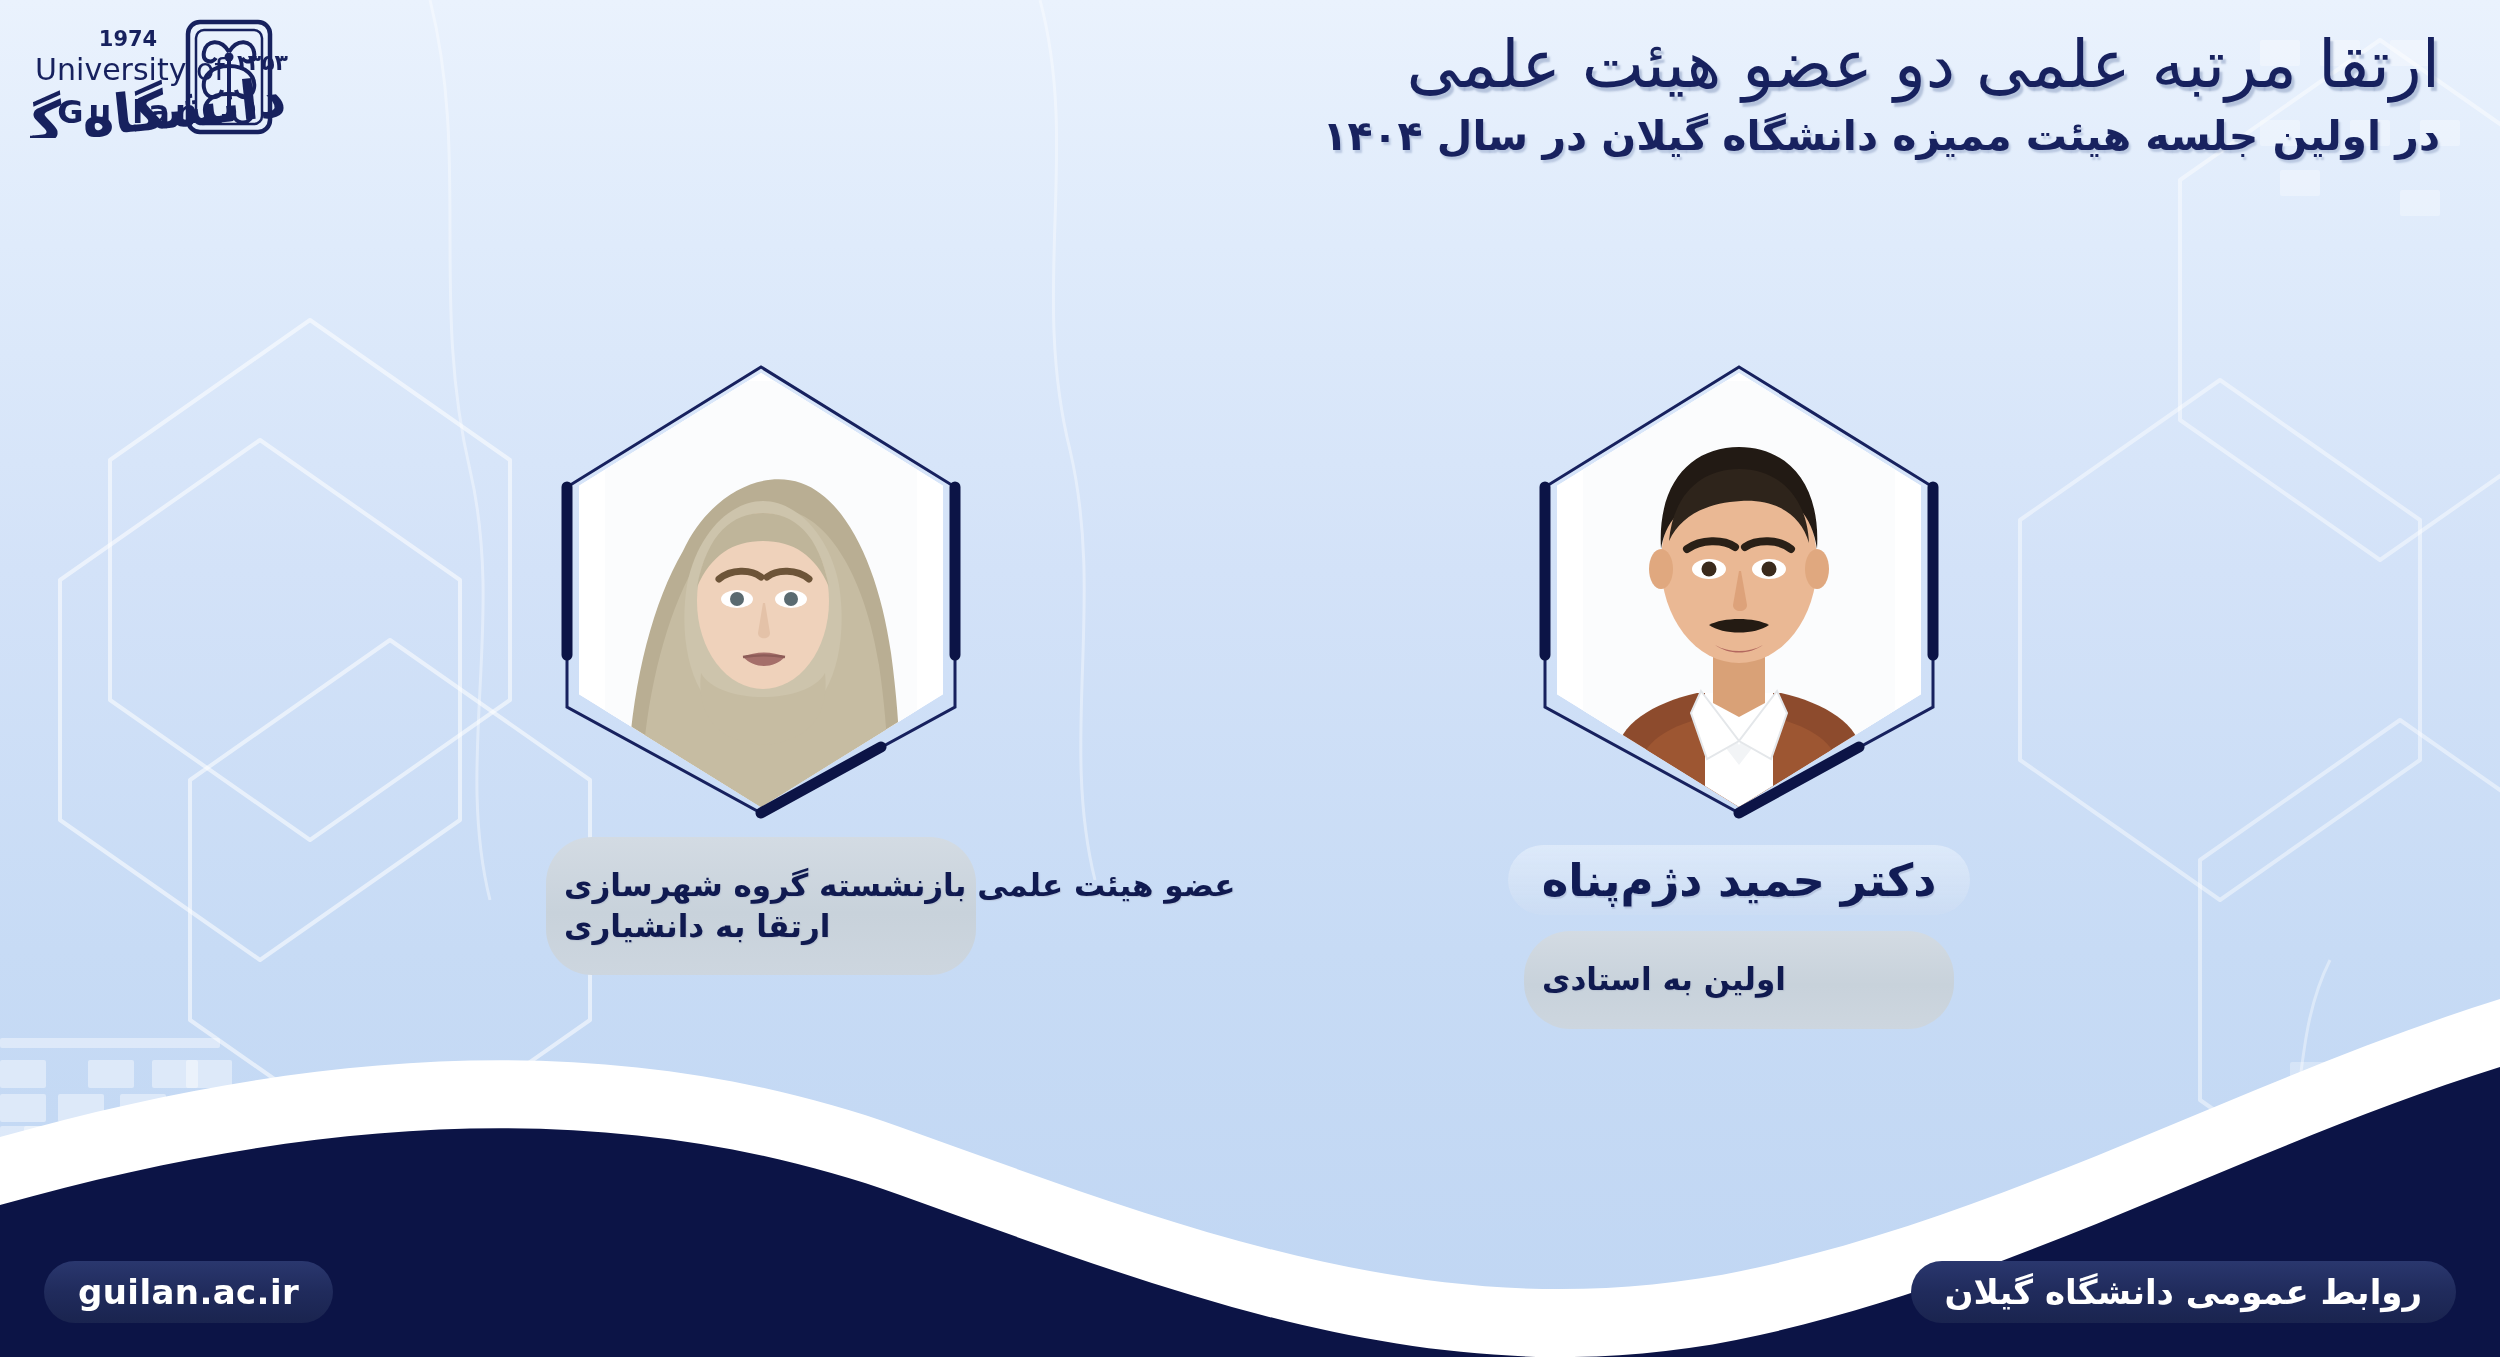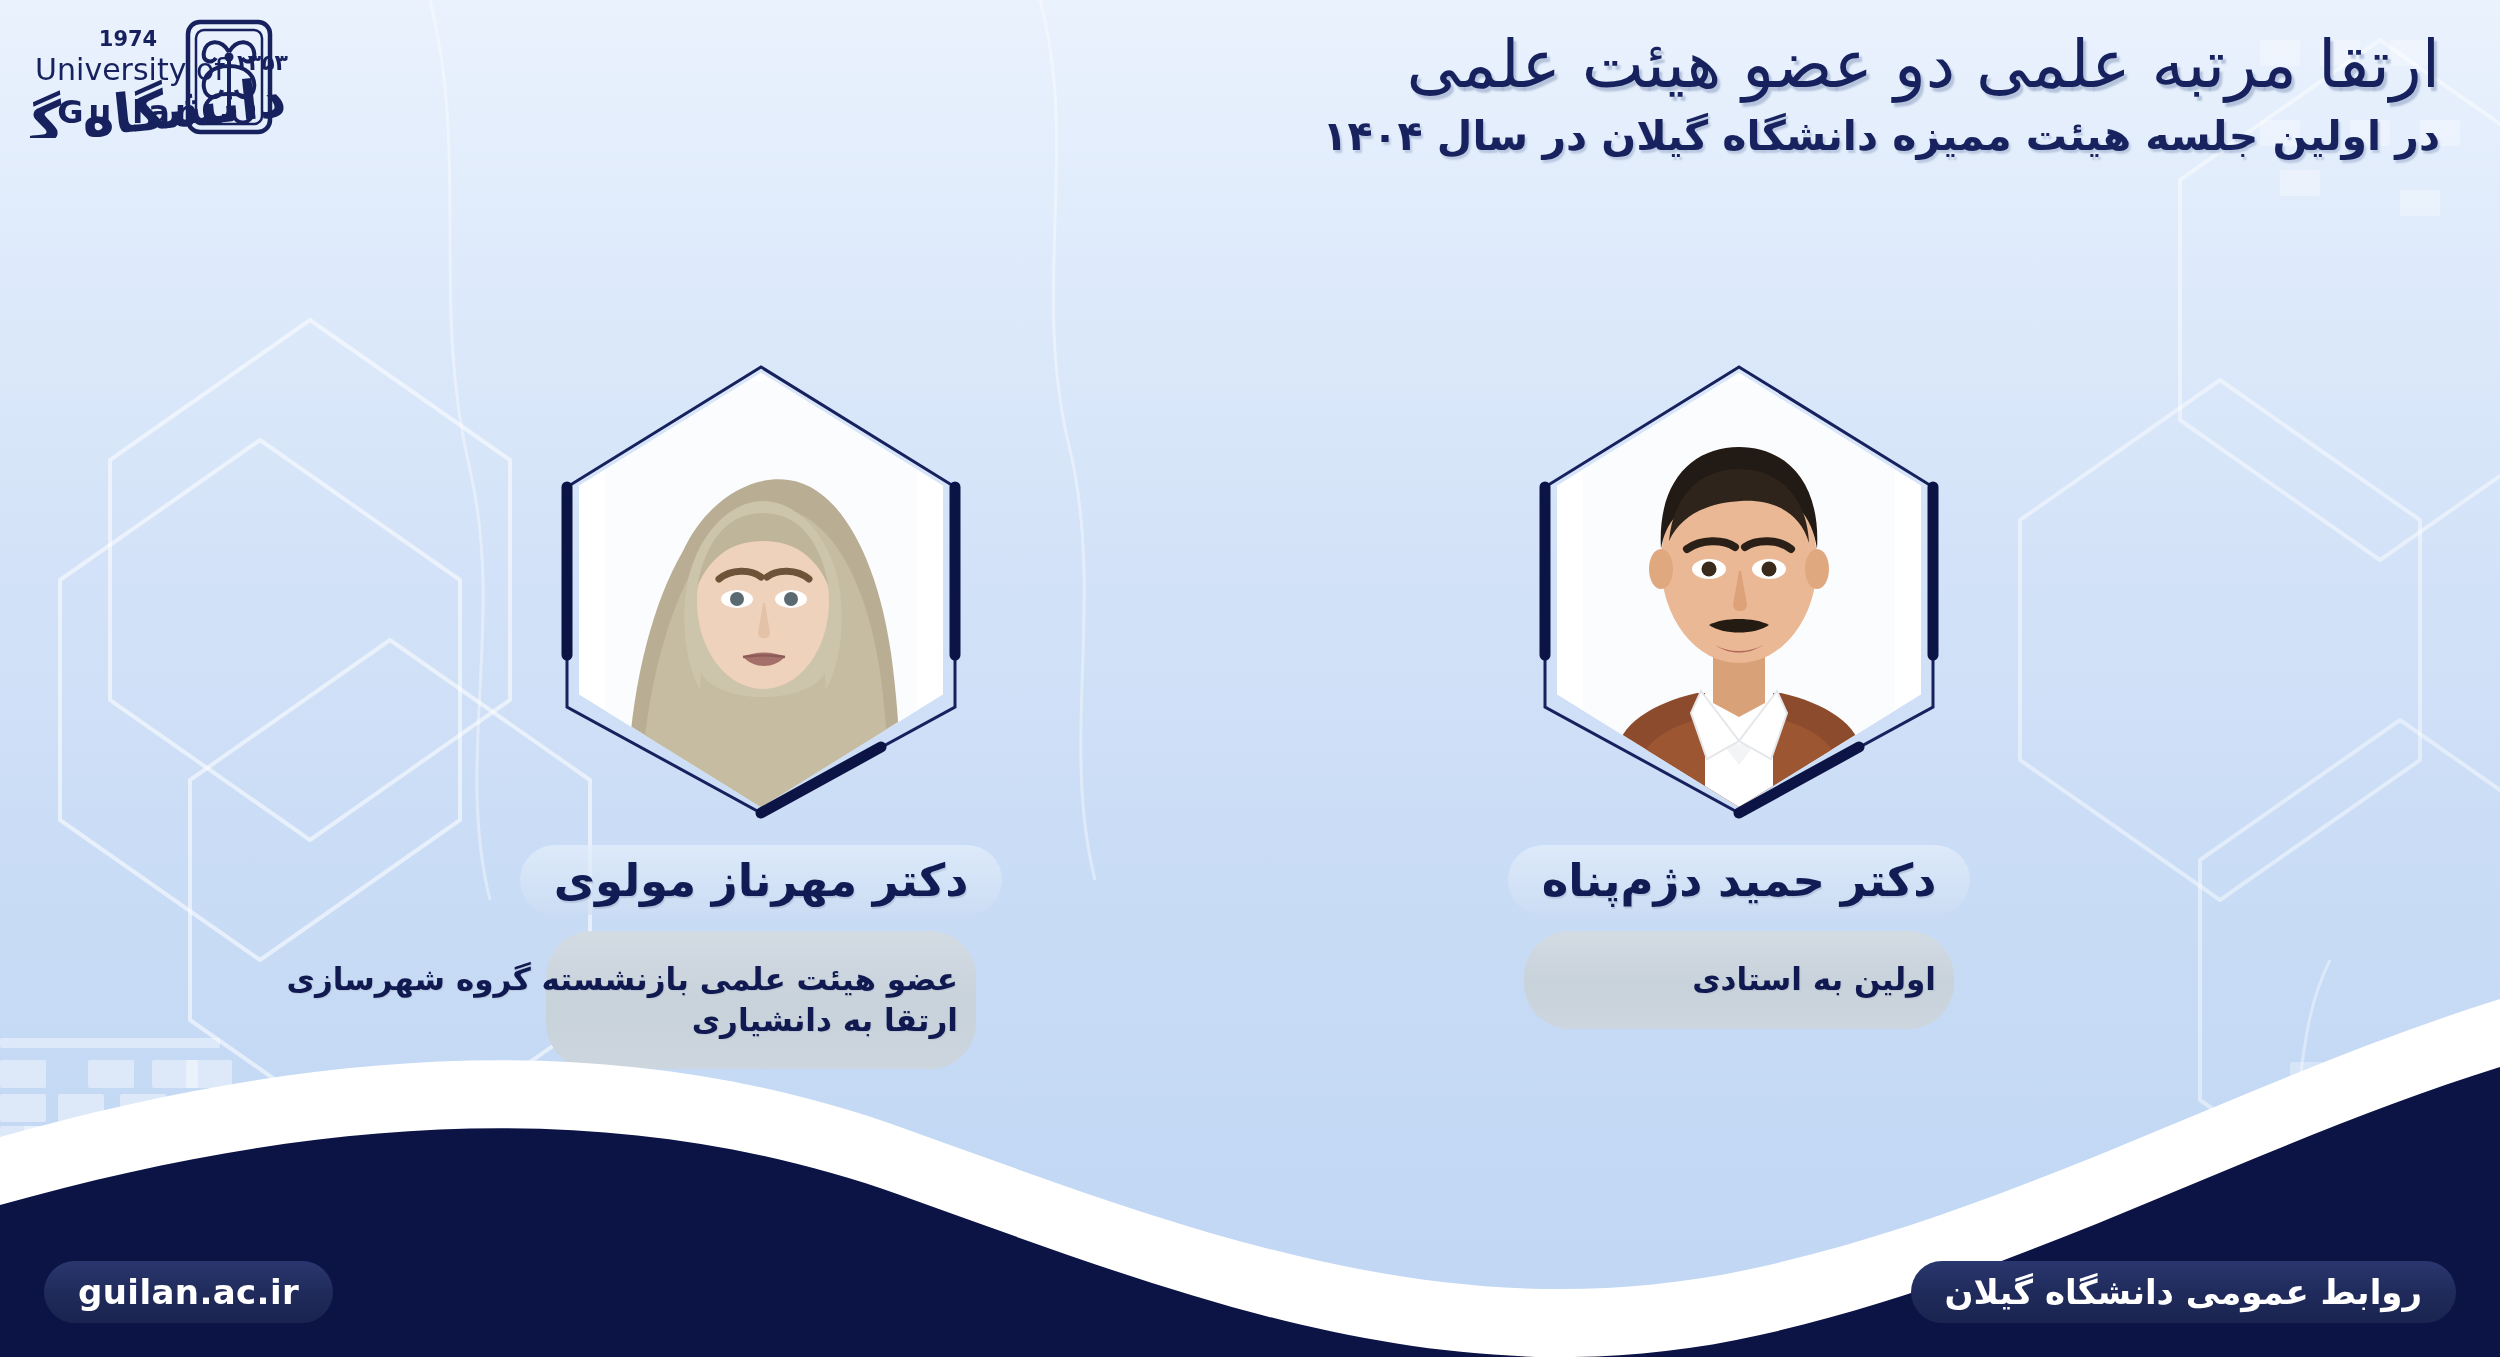--- a/index.html
+++ b/index.html
@@ -78,21 +78,21 @@
     background:linear-gradient(150deg,#f4f6f8 0%,#9aa3ab 22%,#6f7a84 48%,#aeb7bf 72%,#e9edf1 100%);
   }
   .pill-name span{
     font-size:45px;font-weight:bold;color:#111c55;white-space:nowrap;
     text-shadow:1px 2px 1px rgba(150,165,195,.45);
   }
 
   .pill-role{
     margin-top:12px;
     width:430px;min-height:98px;
-    display:flex;flex-direction:column;align-items:flex-start;justify-content:center;
+    display:flex;flex-direction:column;align-items:flex-end;justify-content:center;
     border-radius:46px;
     background:linear-gradient(180deg,#d3dbe3 0%,#c8d2db 55%,#cdd6df 100%);
     position:relative;box-sizing:border-box;padding:28px 18px;
   }
   .pill-role::before{
     content:"";position:absolute;inset:-4px;border-radius:50px;z-index:-1;
     background:linear-gradient(150deg,#f2f5f7 0%,#97a0a9 25%,#717b85 50%,#a9b2bb 75%,#eef1f4 100%);
   }
   .pill-role .line{
     font-size:31px;font-weight:bold;color:#101a50;line-height:1.33;white-space:nowrap;
@@ -303,23 +303,20 @@
           </svg>
         </div>
         <svg class="hex-outline" viewBox="0 0 420 470">
           <polygon points="210,12 404,132 404,352 210,458 16,352 16,132" fill="none" stroke="#17215e" stroke-width="3"></polygon>
           <polyline points="16,132 16,300" fill="none" stroke="#0c1446" stroke-width="11" stroke-linecap="round"></polyline>
           <polyline points="404,132 404,300" fill="none" stroke="#0c1446" stroke-width="11" stroke-linecap="round"></polyline>
           <polyline points="210,458 330,392" fill="none" stroke="#0c1446" stroke-width="11" stroke-linecap="round"></polyline>
         </svg>
       </div>
 
-      <div class="pill-name">
-        <span>دکتر مهرناز مولوی</span>
-      </div>
       <div class="pill-role">
         <div class="line">عضو هیئت علمی بازنشسته گروه شهرسازی</div>
         <div class="line">ارتقا به دانشیاری</div>
       </div>
     </div>
 
   </div>
 
   <svg class="waves" viewBox="0 0 2500 420" preserveAspectRatio="none">
     <path d="M0 200 C320 110 620 90 900 190 C1180 290 1450 400 1760 330 C2020 272 2250 140 2500 62 L2500 420 L0 420 Z" fill="#ffffff"></path>

